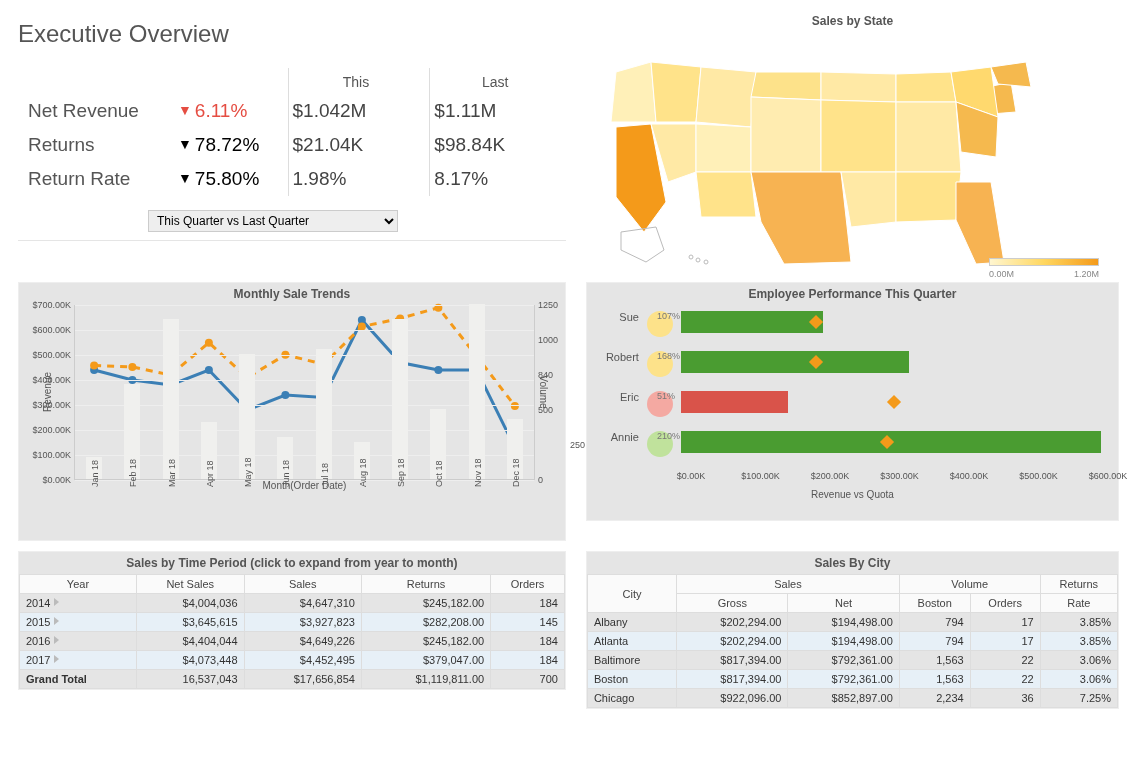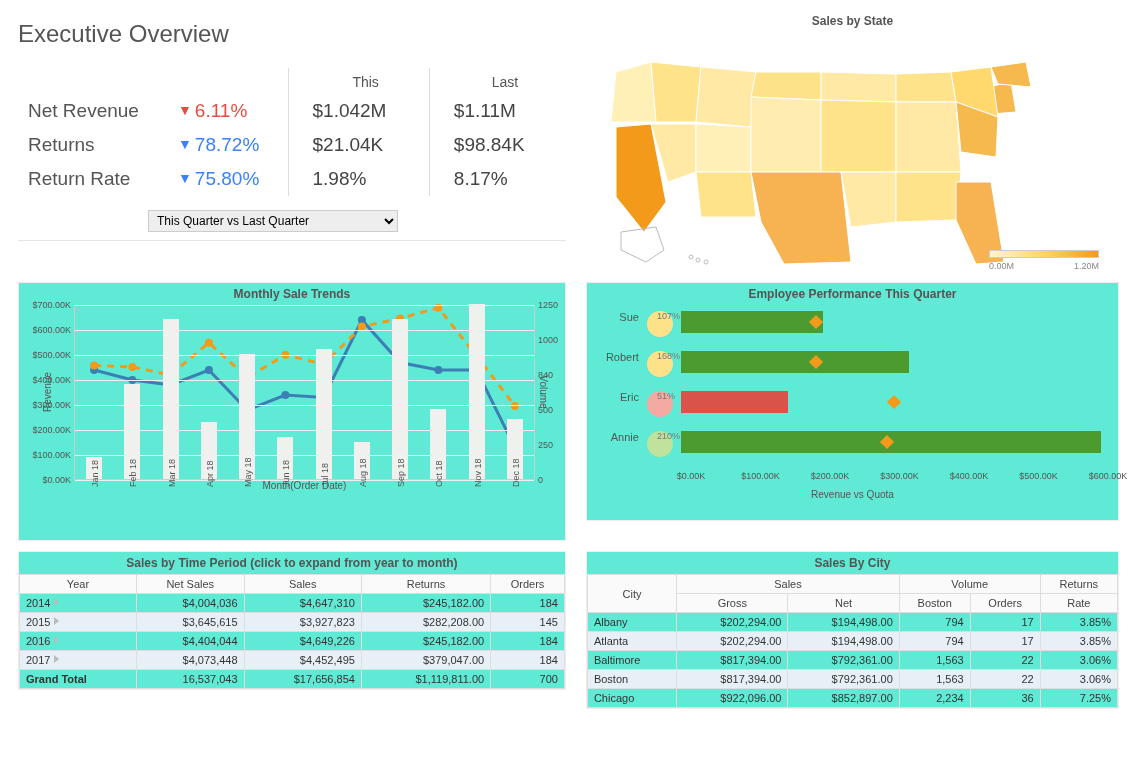--- a/index.html
+++ b/index.html
@@ -7,44 +7,44 @@
   body { width:1137px; height:765px; padding:10px 18px; }
   .row { display:flex; gap:20px; }
   .col-left { width:555px; }
   .col-right { width:540px; }
   h1 { font-size:24px; font-weight:normal; color:#555; margin:10px 0 20px 0; }
   .kpi-table { width:100%; border-collapse:collapse; }
   .kpi-table td { padding:6px 10px; font-size:19px; }
   .kpi-table .hdr td { font-size:14px; color:#555; padding-bottom:4px; }
   .kpi-table .label { color:#555; width:150px; }
   .kpi-table .pct { width:120px; }
-  .kpi-table .this,.kpi-table .last { border-left:1px solid #ddd; color:#444; padding-left:24px; }
+  .kpi-table .this,.kpi-table .last { border-left:1px solid #ddd; color:#444; padding-left:4px; }
   .kpi-table .pct.red { color:#e54d42; }
-  .kpi-table .pct.green { color:#3b82f6; }
+  .kpi-table .pct.green { color:#000000; }
   .arrow { font-size:14px; vertical-align:2px; margin-right:3px; }
   .selector { margin:14px 0 8px 130px; }
   .selector select { width:250px; font-size:12px; background:#eee; border:1px solid #ccc; padding:2px 4px; }
   hr.sep { border:none; border-top:1px solid #e5e5e5; margin:6px 0 4px 0; }
-  .panel { background:#5eead4; border:1px solid #eee; margin-bottom:10px; }
+  .panel { background:#e5e5e5; border:1px solid #eee; margin-bottom:10px; }
   .panel-title { text-align:center; font-size:12px; font-weight:bold; color:#555; padding:4px 0; }
   
   .mt-chart { position:relative; height:235px; padding:0 30px 0 55px; }
   .mt-plot { position:relative; height:175px; border-left:1px solid #ccc; border-bottom:1px solid #ccc; border-right:1px solid #ccc; }
   .mt-bar { position:absolute; bottom:0; width:16px; background:#f0f0ee; }
   .mt-ytick { position:absolute; right:calc(100% + 4px); transform:translateY(-50%); font-size:9px; color:#555; white-space:nowrap; }
   .mt-y2tick { position:absolute; left:calc(100% + 4px); transform:translateY(-50%); font-size:9px; color:#555; white-space:nowrap; }
   .mt-xt { position:absolute; top:100%; transform-origin:top left; transform:translateX(4px) translateY(8px) rotate(-90deg); font-size:9px; color:#555; white-space:nowrap; }
   .mt-ylab { position:absolute; left:-48px; top:50%; transform:translateY(-50%) rotate(-90deg); font-size:10px; color:#555; }
   .mt-y2lab { position:absolute; right:-26px; top:50%; transform:translateY(-50%) rotate(90deg); font-size:10px; color:#555; }
   .mt-xlab { text-align:center; font-size:10px; color:#555; }
   svg.overlay { position:absolute; inset:0; width:100%; height:100%; overflow:visible; pointer-events:none; }
   
   .map-wrap { height:250px; position:relative; }
   .map-wrap svg { position:absolute; left:10px; top:0; }
-  .map-legend { position:absolute; right:20px; bottom:11px; font-size:9px; color:#888; text-align:center; }
+  .map-legend { position:absolute; right:20px; bottom:3px; font-size:9px; color:#888; text-align:center; }
   .map-gradient { width:110px; height:8px; border:1px solid #ccc;
      background:linear-gradient(to right,#fff6d0,#ffd760,#f49a1a); margin-bottom:3px;}
   
   .ep-wrap { padding:6px 10px 20px 10px; }
   .ep-row { display:flex; align-items:flex-start; height:40px; position:relative; }
   .ep-name { width:50px; text-align:right; font-size:11px; color:#555; padding-right:8px;}
   .ep-dot { width:26px; height:26px; border-radius:50%; margin-right:8px; flex:none;}
   .ep-pct { position:absolute; left:60px; bottom:30px; font-size:9px; color:#777;}
   .ep-track { flex:1; position:relative; height:22px; }
   .ep-bar { position:absolute; top:0; bottom:0; left:0; }
@@ -198,21 +198,21 @@
             <div class="h" style="top: 100px; position: absolute; left: 0px; right: 0px; border-top: 1px solid rgb(238, 238, 238);"></div>
             <div class="mt-ytick" style="top: 75px;">$400.00K</div>
             <div class="h" style="top: 75px; position: absolute; left: 0px; right: 0px; border-top: 1px solid rgb(238, 238, 238);"></div>
             <div class="mt-ytick" style="top: 50px;">$500.00K</div>
             <div class="h" style="top: 50px; position: absolute; left: 0px; right: 0px; border-top: 1px solid rgb(238, 238, 238);"></div>
             <div class="mt-ytick" style="top: 25px;">$600.00K</div>
             <div class="h" style="top: 25px; position: absolute; left: 0px; right: 0px; border-top: 1px solid rgb(238, 238, 238);"></div>
             <div class="mt-ytick" style="top: 0px;">$700.00K</div>
             <div class="h" style="top: 0px; position: absolute; left: 0px; right: 0px; border-top: 1px solid rgb(238, 238, 238);"></div>
             <div class="mt-y2tick" style="top: 175px;">0</div>
-            <div class="mt-y2tick" style="top: 140px;">250</div>
+            <div class="mt-y2tick" style="top: 140px; margin-left: 32px;">250</div>
             <div class="mt-y2tick" style="top: 105px;">500</div>
             <div class="mt-y2tick" style="top: 70px;">840</div>
             <div class="mt-y2tick" style="top: 35px;">1000</div>
             <div class="mt-y2tick" style="top: 0px;">1250</div>
             <div class="mt-bar" style="left: 11.125px; height: 22.5px;"></div>
             <div class="mt-xt" style="left: 11.125px;">Jan 18</div>
             <div class="mt-bar" style="left: 49.375px; height: 95px;"></div>
             <div class="mt-xt" style="left: 49.375px;">Feb 18</div>
             <div class="mt-bar" style="left: 87.625px; height: 160px;"></div>
             <div class="mt-xt" style="left: 87.625px;">Mar 18</div>

